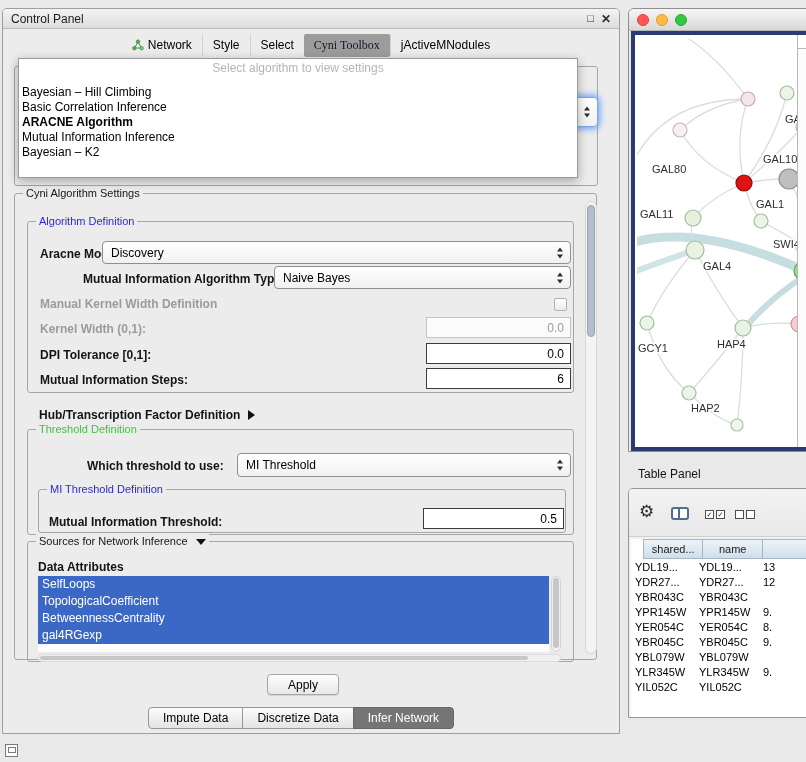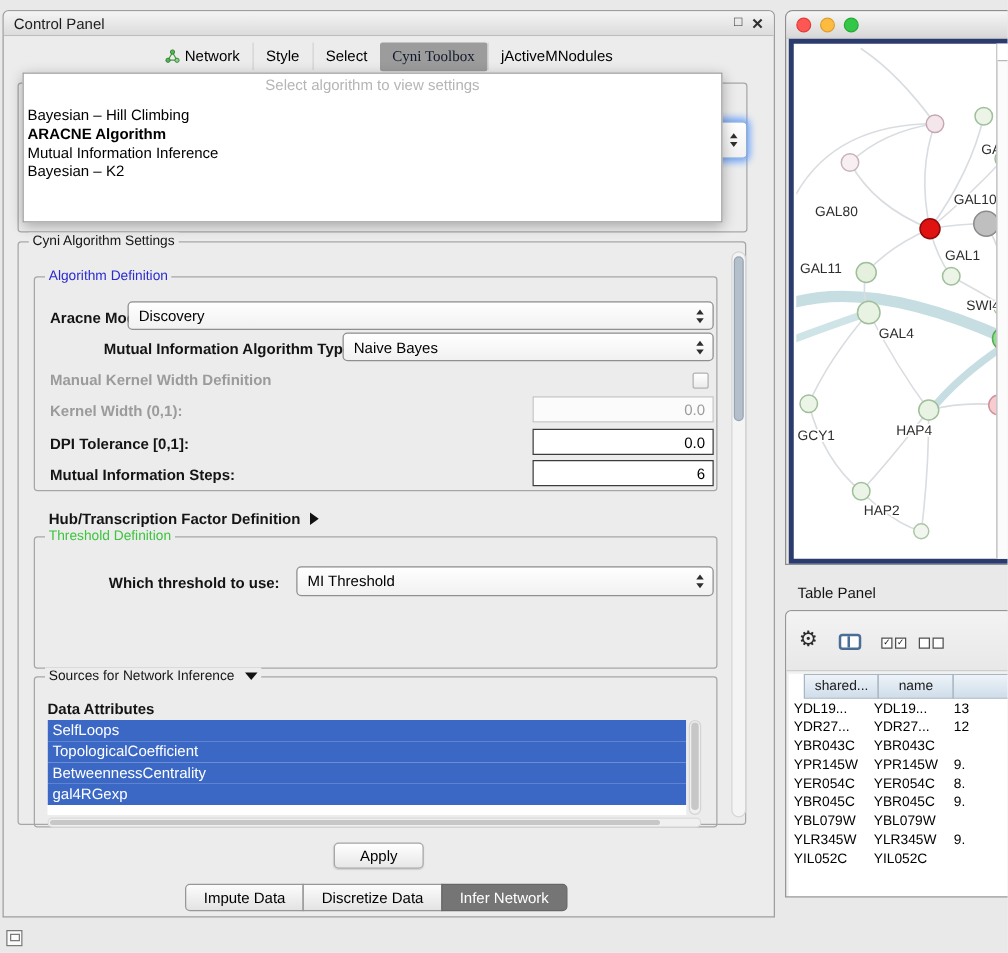--- a/index.html
+++ b/index.html
@@ -208,20 +208,21 @@
   <div class="gb gb1"></div>
 
   <div class="combo remnant">
     <span class="arr"></span>
   </div>
 
   <div class="dd">
     <div class="dd-head">Select algorithm to view settings</div>
     <div class="dd-list" id="dd-list">
         <div class="dd-item">Bayesian – Hill Climbing</div>
+        <div class="dd-item">Basic Correlation Inference</div>
         <div class="dd-item selected">ARACNE Algorithm</div>
         <div class="dd-item">Mutual Information Inference</div>
         <div class="dd-item">Bayesian – K2</div>
       </div>
   </div>
 
   <div class="gb settings">
     <span class="t">Cyni Algorithm Settings</span>
 
     <div class="gb gb-algdef">
@@ -265,20 +266,27 @@
 
     <div class="gb gb-thresh">
       <span class="t green">Threshold Definition</span>
 
       <span class="lbl" style="left:59px; top:29px;">Which threshold to use:</span>
       <div class="combo" style="left:209px; top:23px; width:334px; height:24px;">
         <span>MI Threshold</span>
         <span class="arr"></span>
       </div>
 
+      <div class="gb gb-mith">
+        <span class="t blue">MI Threshold Definition</span>
+        <span class="lbl" style="left:10px; top:25px;">Mutual Information Threshold:</span>
+        <div class="tf strong" style="left:384px; top:18px; width:141px; height:21px;">
+          <span>0.5</span>
+        </div>
+      </div>
     </div>
 
     <div class="gb gb-sources">
       <span class="t">
         <span>Sources for Network Inference</span>
         <span class="tri-down"></span>
       </span>
       <span class="lbl" style="left:10px; top:18px;">Data Attributes</span>
       <div class="attr-list" id="attr-list">
           <div class="attr-item">SelfLoops</div>

